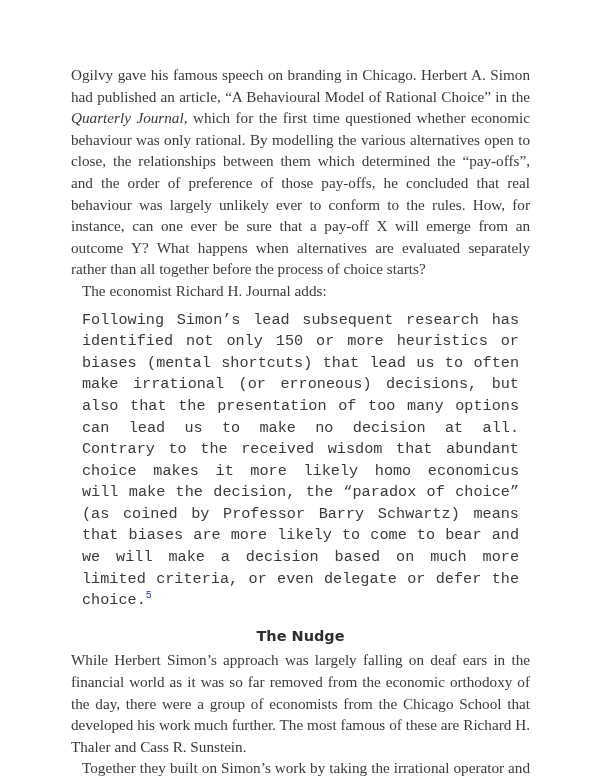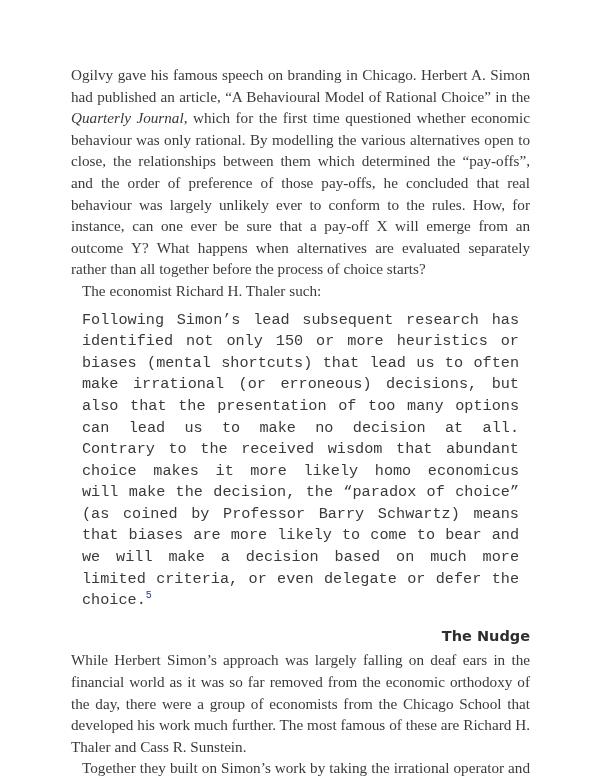--- a/index.html
+++ b/index.html
@@ -43,31 +43,31 @@
     .after-quote {
       margin-top: 8px !important;
     }
     .heading {
       font-family: "DejaVu Sans", "Liberation Sans", sans-serif;
       font-weight: bold;
       font-size: 14.5px;
       color: #2e2e2e;
       margin-top: 14px !important;
       margin-bottom: 2px !important;
-      text-align: right;
+      text-align: center;
     }
     em { font-style: italic; }
   </style>
 </head>
 <body>
 
 <div class="page">
   <p><span>Ogilvy gave his famous speech on branding in Chicago. Herbert A. Simon had published an article, “A Behavioural Model of Rational Choice” in the </span><em>Quarterly Journal</em><span>, which for the first time questioned whether economic behaviour was only rational. By modelling the various alternatives open to close, the relationships between them which determined the “pay-offs”, and the order of preference of those pay-offs, he concluded that real behaviour was largely unlikely ever to conform to the rules. How, for instance, can one ever be sure that a pay-off X will emerge from an outcome Y? What happens when alternatives are evaluated separately rather than all together before the process of choice starts?</span></p>
 
-  <p class="indent">The economist Richard H. Thaler such:</p>
+  <p class="indent">The economist Richard H. Journal adds:</p>
 
   <p class="blockquote"><span>Following Simon’s lead subsequent research has identified not only 150 or more heuristics or biases (mental shortcuts) that lead us to often make irrational (or erroneous) decisions, but also that the presentation of too many options can lead us to make no decision at all. Contrary to the received wisdom that abundant choice makes it more likely homo economicus will make the decision, the “paradox of choice” (as coined by Professor Barry Schwartz) means that biases are more likely to come to bear and we will make a decision based on much more limited criteria, or even delegate or defer the choice.</span><a class="fnref">5</a></p>
 
 
   <p class="heading">The Nudge</p>
 
   <p>While Herbert Simon’s approach was largely falling on deaf ears in the financial world as it was so far removed from the economic orthodoxy of the day, there were a group of economists from the Chicago School that developed his work much further. The most famous of these are Richard H. Thaler and Cass R. Sunstein.</p>
 
   <p class="indent">Together they built on Simon’s work by taking the irrational operator and categorizing him as a “human”, as opposed to the fictional “econ” of neoclassical economics. Their work led them to look at the heuristics and biases that influence all manner of economic decision-making and particularly to advocate “libertarian</p>
 </div>

